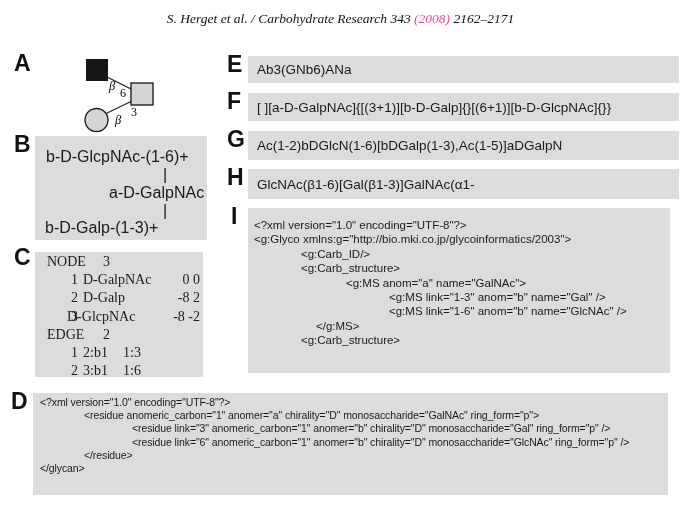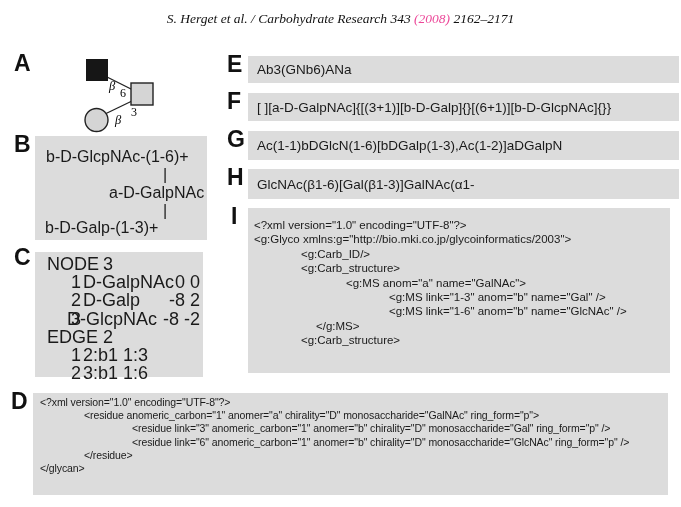--- a/index.html
+++ b/index.html
@@ -7,21 +7,21 @@
         font-family:"Liberation Sans",sans-serif;color:#1a1a1a;}
   .header{position:absolute;top:11px;left:0;width:100%;text-align:center;
           font-family:"Liberation Serif",serif;font-style:italic;font-size:13.5px;color:#111;}
   .header .year{color:#ec4899;}
   .plabel{position:absolute;font-weight:bold;font-size:23px;line-height:1;color:#111;
           letter-spacing:-0.5px;}
   .gbox{position:absolute;background:#dcdcdc;}
   
   .bline{position:absolute;font-size:16px;white-space:pre;}
   
-  .crow{position:absolute;height:18px;font-size:18px;}
+  .crow{position:absolute;height:18px;font-size:14px;font-family:Liberation Serif, serif;}
   .cs{position:absolute;white-space:pre;top:0;}
   .cs.vals{left:103px;width:62px;text-align:right;}
   
   .dbody{position:absolute;left:7px;top:3px;right:4px;font-size:10.5px;line-height:13.2px;
          letter-spacing:-0.1px;}
   .dline{white-space:pre;}
   
   .ibody{position:absolute;left:6px;top:10px;right:4px;font-size:11.5px;line-height:14.4px;}
   .iline{white-space:pre;}
   
@@ -114,21 +114,21 @@
     <span>Ab3(GNb6)ANa</span>
   </div>
 
   <div class="plabel" style="left:227px;top:90px">F</div>
   <div class="gbox oneliner" style="left:248px;top:93px;width:422px;height:28px">
     <span>[ ][a-D-GalpNAc]{[(3+1)][b-D-Galp]{}[(6+1)][b-D-GlcpNAc]{}}</span>
   </div>
 
   <div class="plabel" style="left:227px;top:128px">G</div>
   <div class="gbox oneliner" style="left:248px;top:131px;width:422px;height:29px">
-    <span>Ac(1-1)bDGlcN(1-6)[bDGalp(1-3),Ac(1-2)]aDGalpN</span>
+    <span>Ac(1-2)bDGlcN(1-6)[bDGalp(1-3),Ac(1-5)]aDGalpN</span>
   </div>
 
   <div class="plabel" style="left:227px;top:166px">H</div>
   <div class="gbox oneliner" style="left:248px;top:169px;width:422px;height:30px">
     <span>GlcNAc(β1-6)[Gal(β1-3)]GalNAc(α1-</span>
   </div>
 
   <div class="plabel" style="left:231px;top:205px">I</div>
   <div class="gbox" style="left:248px;top:208px;width:422px;height:165px">
     <div class="ibody">

